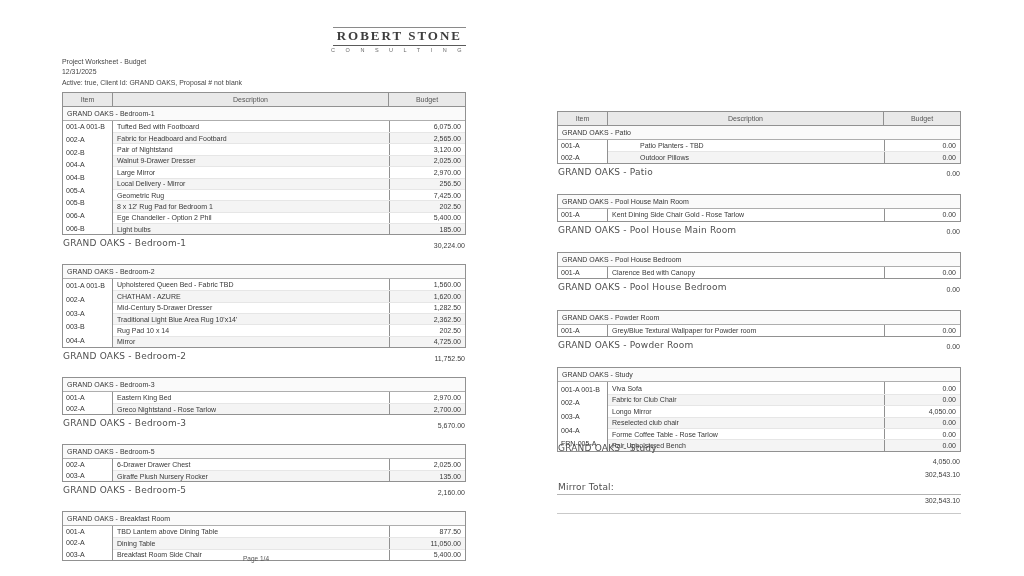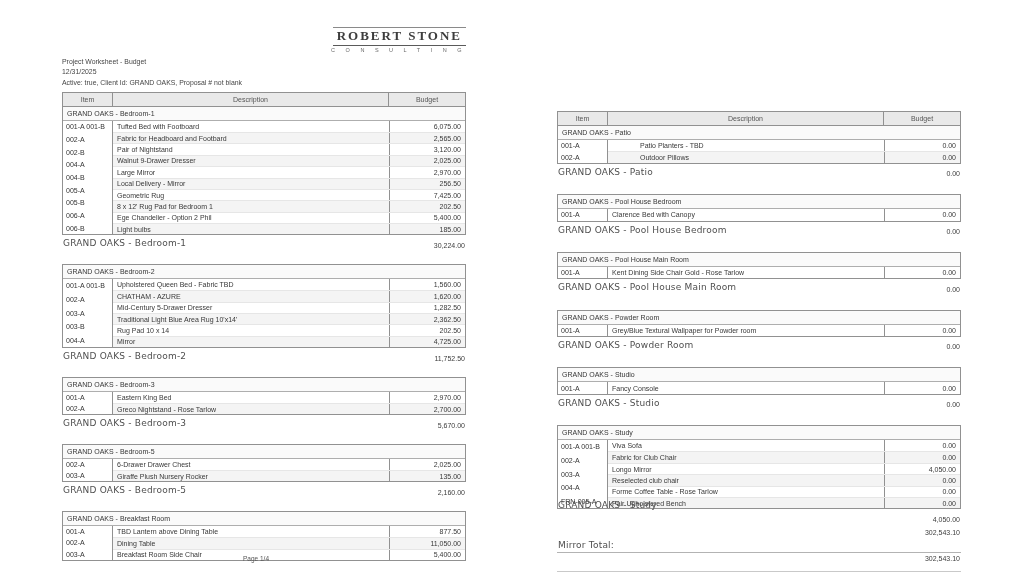--- a/index.html
+++ b/index.html
@@ -290,95 +290,75 @@
             </div>
           </div>
         </div>
         <div class="tbl-footer">
           <div class="f-label">GRAND OAKS - Patio</div>
           <div class="f-total">0.00</div>
         </div>
       </div>
       <div class="tbl-wrap">
         <div class="tbl">
+          <div class="section-row">GRAND OAKS - Pool House Main Room</div>
+          <div class="tbody">
+            <div class="itemcol">
+              <div class="code">001-A</div>
+            </div>
+            <div class="rows">
+              <div class="row">
+                <div class="cell-desc">Kent Dining Side Chair Gold - Rose Tarlow</div>
+                <div class="cell-budget">0.00</div>
+              </div>
+            </div>
+          </div>
+        </div>
+        <div class="tbl-footer">
+          <div class="f-label">GRAND OAKS - Pool House Main Room</div>
+          <div class="f-total">0.00</div>
+        </div>
+      </div>
+      <div class="tbl-wrap">
+        <div class="tbl">
           <div class="section-row">GRAND OAKS - Pool House Bedroom</div>
           <div class="tbody">
             <div class="itemcol">
               <div class="code">001-A</div>
             </div>
             <div class="rows">
               <div class="row">
                 <div class="cell-desc">Clarence Bed with Canopy</div>
                 <div class="cell-budget">0.00</div>
               </div>
             </div>
           </div>
         </div>
         <div class="tbl-footer">
           <div class="f-label">GRAND OAKS - Pool House Bedroom</div>
           <div class="f-total">0.00</div>
         </div>
       </div>
       <div class="tbl-wrap">
         <div class="tbl">
-          <div class="section-row">GRAND OAKS - Pool House Main Room</div>
-          <div class="tbody">
-            <div class="itemcol">
-              <div class="code">001-A</div>
-            </div>
-            <div class="rows">
-              <div class="row">
-                <div class="cell-desc">Kent Dining Side Chair Gold - Rose Tarlow</div>
-                <div class="cell-budget">0.00</div>
-              </div>
-            </div>
-          </div>
-        </div>
-        <div class="tbl-footer">
-          <div class="f-label">GRAND OAKS - Pool House Main Room</div>
-          <div class="f-total">0.00</div>
-        </div>
-      </div>
-      <div class="tbl-wrap">
-        <div class="tbl">
           <div class="section-row">GRAND OAKS - Powder Room</div>
           <div class="tbody">
             <div class="itemcol">
               <div class="code">001-A</div>
             </div>
             <div class="rows">
               <div class="row">
                 <div class="cell-desc">Grey/Blue Textural Wallpaper for Powder room</div>
                 <div class="cell-budget">0.00</div>
               </div>
             </div>
           </div>
         </div>
         <div class="tbl-footer">
           <div class="f-label">GRAND OAKS - Powder Room</div>
-          <div class="f-total">0.00</div>
-        </div>
-      </div>
-      <div class="tbl-wrap">
-        <div class="tbl">
-          <div class="section-row">GRAND OAKS - Studio</div>
-          <div class="tbody">
-            <div class="itemcol">
-              <div class="code">001-A</div>
-            </div>
-            <div class="rows">
-              <div class="row">
-                <div class="cell-desc">Fancy Console</div>
-                <div class="cell-budget">0.00</div>
-              </div>
-            </div>
-          </div>
-        </div>
-        <div class="tbl-footer">
-          <div class="f-label">GRAND OAKS - Studio</div>
           <div class="f-total">0.00</div>
         </div>
       </div>
       <div class="tbl-wrap">
         <div class="tbl">
           <div class="section-row">GRAND OAKS - Study</div>
           <div class="tbody">
             <div class="itemcol">
               <div class="code">001-A 001-B</div>
               <div class="code">002-A</div>

